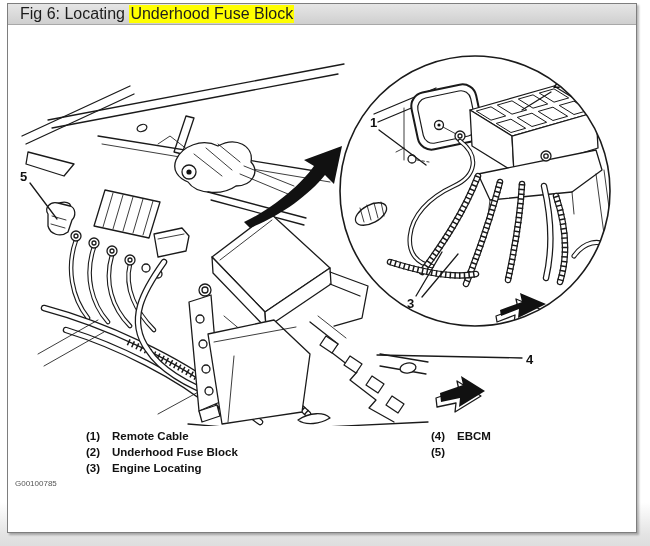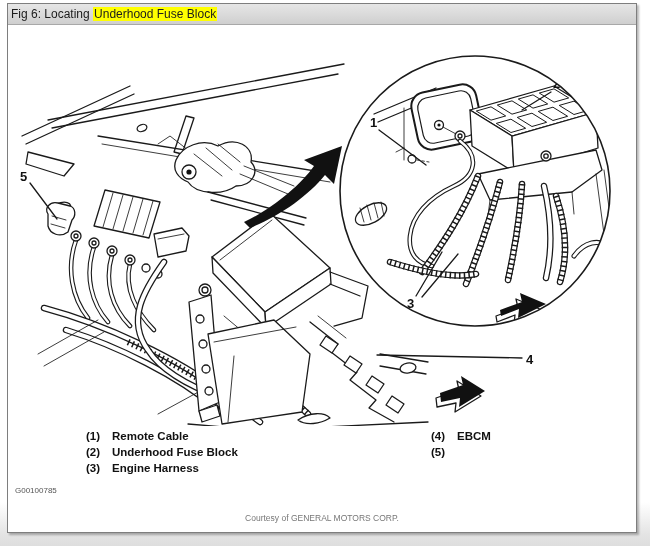--- a/index.html
+++ b/index.html
@@ -10,32 +10,32 @@
   }
   .page{
     position:absolute;left:7px;top:3px;width:628px;height:528px;
     background:#fff;border:1px solid #7e7e7e;
     box-shadow:2px 2px 2px rgba(0,0,0,.28);
   }
   .titlebar{
     position:absolute;top:0;left:0;right:0;height:20px;
     background:linear-gradient(#e6e6e6,#cfcfcf);
     border-bottom:1px solid #a8a8a8;
-    display:flex;align-items:center;padding-left:3px;
-    font-size:12px;color:#1c1c1c;white-space:pre;
+    display:flex;align-items:center;padding-left:12px;
+    font-size:16px;color:#1c1c1c;white-space:pre;
   }
   .hl{background:#ffff00;padding:0 1px;}
   .diagram{position:absolute;top:20px;left:0;width:628px;height:402px;}
   .legend{position:absolute;top:424px;left:0;width:100%;font-size:11.5px;font-weight:bold;color:#111;}
   .lcol{position:absolute;top:0;}
   .lcol.left{left:78px;}
   .lcol.right{left:423px;}
   .lrow{height:16px;line-height:16px;display:flex;}
   .lnum{width:26px;}
-  .figid{position:absolute;top:475px;left:7px;font-size:8px;color:#555;margin-top:7px;}
+  .figid{position:absolute;top:475px;left:7px;font-size:8px;color:#555;}
   .courtesy{position:absolute;top:509px;left:0;width:100%;text-align:center;font-size:8.5px;color:#777;}
   
   .ln{fill:none;stroke:#1a1a1a;stroke-width:1.3;stroke-linecap:round;stroke-linejoin:round;}
   .thin{stroke-width:.85;}
   .wh{fill:#fff;stroke:#1a1a1a;stroke-width:1.3;stroke-linejoin:round;}
   .tubo{fill:none;stroke:#1a1a1a;stroke-width:6.5;stroke-linecap:round;}
   .tubi{fill:none;stroke:#fff;stroke-width:4;stroke-linecap:round;}
   .band{fill:none;stroke:#1a1a1a;stroke-width:6.5;stroke-linecap:butt;stroke-dasharray:1.5 3.2;}
   .wiro{fill:none;stroke:#1a1a1a;stroke-width:4.6;stroke-linecap:round;}
   .wiri{fill:none;stroke:#fff;stroke-width:2.4;stroke-linecap:round;}
@@ -256,29 +256,28 @@
       <div class="lrow">
           <span class="lnum">(1)</span>
           <span>Remote Cable</span>
         </div>
       <div class="lrow">
           <span class="lnum">(2)</span>
           <span>Underhood Fuse Block</span>
         </div>
       <div class="lrow">
           <span class="lnum">(3)</span>
-          <span>Engine Harness</span>
+          <span>Engine Locating</span>
         </div>
     </div>
     <div class="lcol right">
       <div class="lrow">
           <span class="lnum">(4)</span>
           <span>EBCM</span>
         </div>
       <div class="lrow">
           <span class="lnum">(5)</span>
         </div>
     </div>
   </div>
 
   <div class="figid">G00100785</div>
-  <div class="courtesy">Courtesy of GENERAL MOTORS CORP.</div>
 </div>
 
 </body></html>

